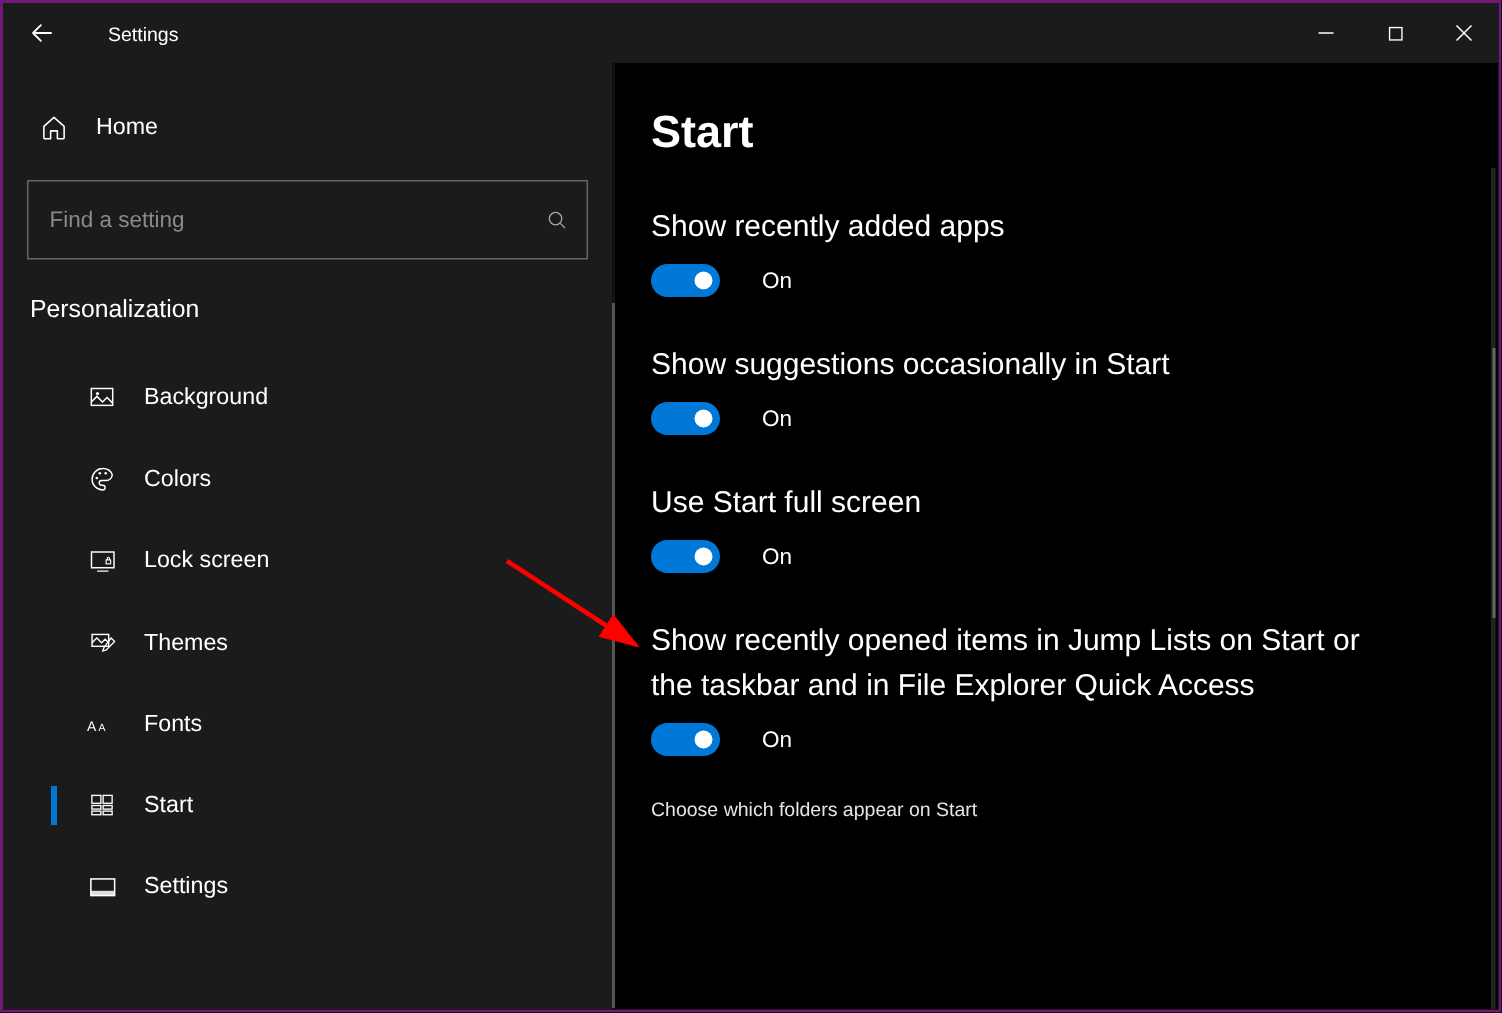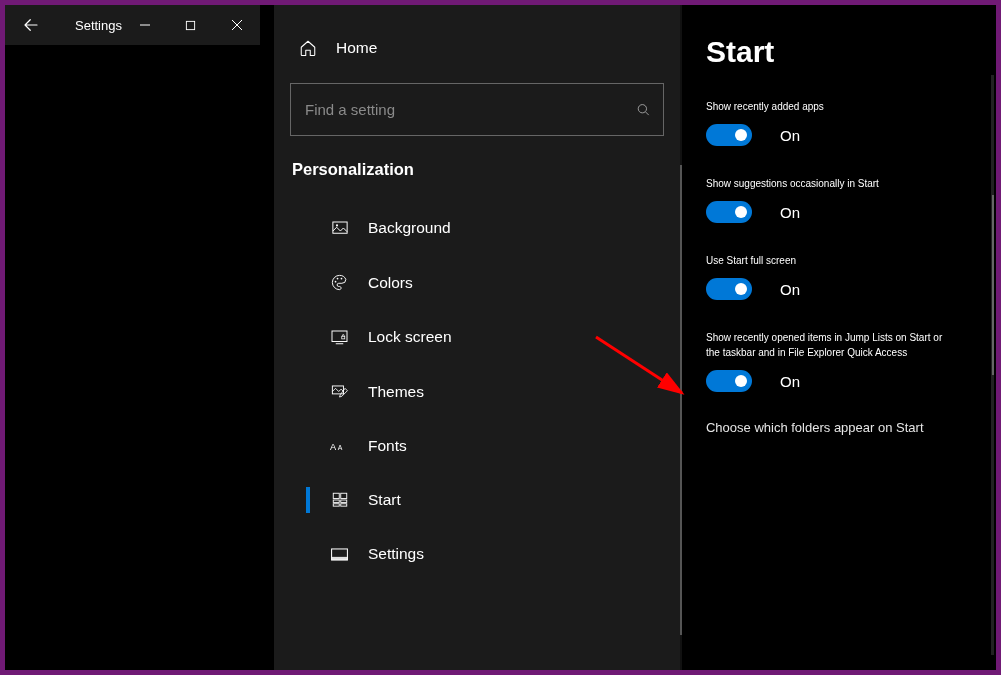--- a/index.html
+++ b/index.html
@@ -2,24 +2,24 @@
 <html><head>
 <meta charset="utf-8">
 <style>
   * { box-sizing: border-box; margin: 0; padding: 0; font-family: "Segoe UI", Arial, sans-serif; }
   html, body { width: 1001px; height: 675px; overflow: hidden; background: #000; }
 
   .window {
     width: 1001px;
     height: 675px;
     background: #000;
-    border: 5px solid #701a75;
+    border: 2px solid #701a75;
     position: relative;
     display: flex;
-    flex-direction: row;
+    flex-direction: column;
   }
 
   
   .titlebar {
     height: 40px;
     background: #1b1b1b;
     display: flex;
     align-items: center;
     justify-content: space-between;
     padding-left: 6px;
@@ -54,21 +54,20 @@
     color: #fff;
     cursor: pointer;
   }
 
   
   .body {
     flex: 1;
     display: flex;
     position: relative;
     overflow: hidden;
-    padding-left: 14px;
   }
 
   
   .sidebar {
     width: 408px;
     background: #1b1b1b;
     color: #fff;
     display: flex;
     flex-direction: column;
     padding-top: 10px;
@@ -92,21 +91,21 @@
     position:absolute;
     left:0;
     width:4px;
     height:26px;
     background:#0078d7;
     transform: translateY(0);
   }
   .sidebar .category {
     padding: 10px 10px 22px 18px;
     font-size: 16.5px;
-    font-weight: 700;
+    font-weight: 400;
   }
   .sidebar .search {
     margin: 2px 16px 14px 16px;
     height: 53px;
     border: 1.5px solid #666;
     display: flex;
     align-items: center;
     justify-content: space-between;
     padding: 0 12px 0 14px;
   }
@@ -139,21 +138,21 @@
   }
   .main h1 {
     font-size: 30px;
     font-weight: 600;
     margin-bottom: 16px;
   }
   .setting {
     margin-bottom: 24px;
   }
   .setting-label {
-    font-size: 10px;
+    font-size: 20px;
     margin-bottom: 10px;
     line-height: 1.5;
     margin-top: 30px;
   }
   .toggle-row {
     display: flex;
     align-items: center;
     gap: 28px;
   }
   .toggle {

